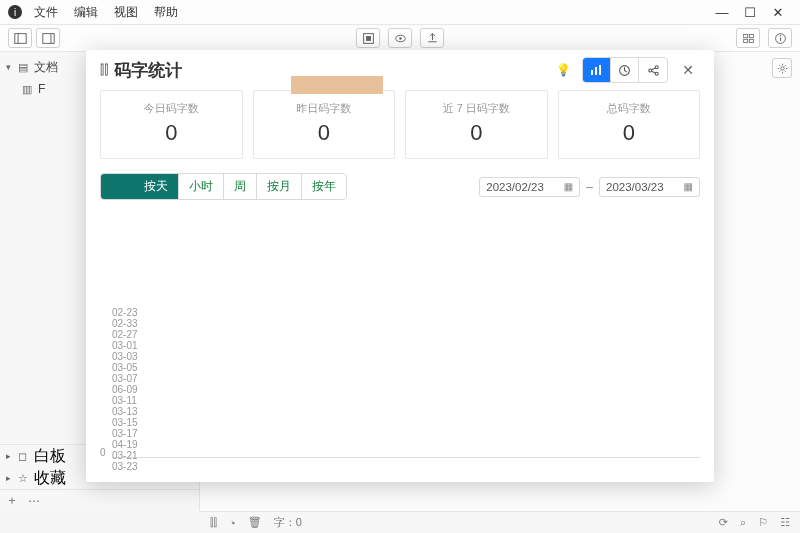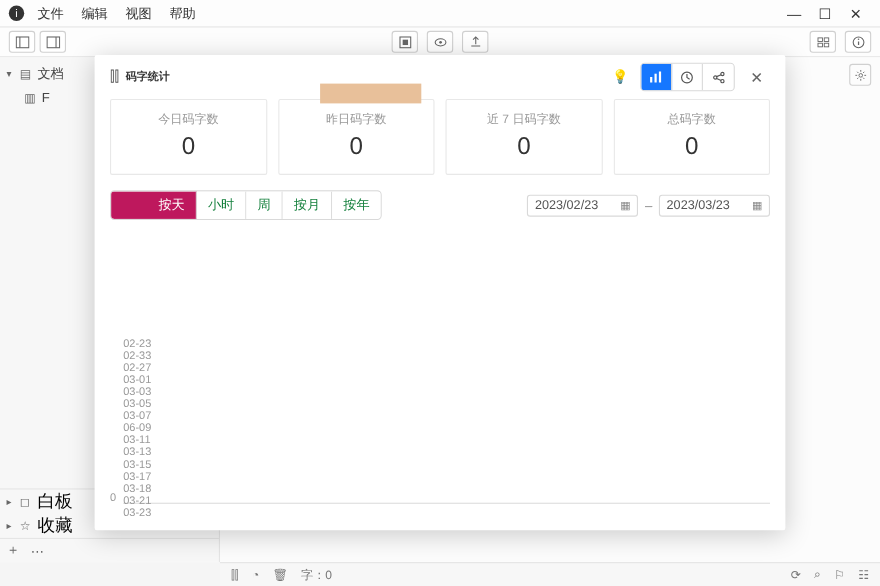--- a/index.html
+++ b/index.html
@@ -38,21 +38,21 @@
 
 
 .statusbar { position: absolute; bottom: 0; left: 200px; right: 0; height: 22px; background: #f7f7f7; border-top: 1px solid #e5e5e5; display: flex; align-items: center; padding: 0 10px; font-size: 11px; color: #777; gap: 12px; }
 .statusbar .sb-right { margin-left: auto; display: flex; gap: 12px; }
 
 
 .modal { position: absolute; top: 50px; left: 86px; width: 628px; height: 432px; background: #fff; box-shadow: 0 4px 24px rgba(0,0,0,0.2); border-radius: 2px; display: flex; flex-direction: column; z-index: 10; }
 
 .modal-header { height: 40px; display: flex; align-items: center; padding: 0 14px; }
 .modal-header .title-ico { font-size: 13px; color: #555; margin-right: 6px; }
-.modal-header .title { font-size: 10px; font-weight: 600; color: #333; }
+.modal-header .title { font-size: 17px; font-weight: 600; color: #333; }
 .modal-header .spacer { flex: 1; }
 .modal-header .hbtn { width: 28px; height: 24px; display: flex; align-items: center; justify-content: center; font-size: 12px; color: #555; border-radius: 3px; cursor: default; }
 .modal-header .hbtn.active { background: #1677ff; color: #fff; }
 .modal-header .hgroup { display: flex; border: 1px solid #d9d9d9; border-radius: 4px; overflow: hidden; margin-right: 8px; }
 .modal-header .hgroup .hbtn { border-radius: 0; border-right: 1px solid #d9d9d9; }
 .modal-header .hgroup .hbtn:last-child { border-right: none; }
 .modal-header .bulb { width: 24px; height: 24px; display: flex; align-items: center; justify-content: center; font-size: 12px; color: #888; margin-right: 6px; }
 .modal-header .close { width: 24px; height: 24px; display: flex; align-items: center; justify-content: center; font-size: 14px; color: #666; cursor: default; }
 
 .highlight-mask { position: absolute; top: 26px; left: 205px; width: 92px; height: 18px; background: #e8c09a; z-index: 11; }
@@ -61,21 +61,21 @@
 .cards { display: flex; gap: 10px; padding: 0 14px; }
 .card { flex: 1; border: 1px solid #e8e8e8; border-radius: 2px; padding: 10px 0 12px; text-align: center; }
 .card .label { font-size: 11px; color: #999; margin-bottom: 4px; }
 .card .value { font-size: 22px; color: #333; }
 
 
 .controls { display: flex; align-items: center; padding: 14px 14px 0; }
 .seg { display: flex; border: 1px solid #d9d9d9; border-radius: 4px; overflow: hidden; }
 .seg .seg-btn { padding: 4px 10px; font-size: 12px; color: #15803d; border-right: 1px solid #d9d9d9; cursor: default; background: #fff; }
 .seg .seg-btn:last-child { border-right: none; }
-.seg .seg-btn.active { background: #be185d; color: #fff; padding-left: 43px; }
+.seg .seg-btn.active { background: #0f766e; color: #fff; padding-left: 43px; }
 .controls .spacer { flex: 1; }
 .date-input { display: flex; align-items: center; border: 1px solid #d9d9d9; border-radius: 3px; padding: 3px 6px; font-size: 11.5px; color: #555; background: #fff; gap: 20px; }
 .date-input .cal { font-size: 10px; color: #888; }
 .date-sep { margin: 0 6px; color: #888; font-size: 12px; }
 
 
 .chart { flex: 1; position: relative; margin: 8px 14px 10px 14px; }
 .chart .y-label { position: absolute; left: 0; bottom: 14px; font-size: 10px; color: #999; }
 .chart .axis-line { position: absolute; left: 12px; right: 0; bottom: 14px; height: 1px; background: #ddd; }
 .chart .x-labels { position: absolute; left: 12px; right: 0; bottom: 0; display: flex; justify-content: space-between; font-size: 10px; color: #999; flex-direction: column; }
@@ -295,18 +295,18 @@
         <span>02-27</span>
         <span>03-01</span>
         <span>03-03</span>
         <span>03-05</span>
         <span>03-07</span>
         <span>06-09</span>
         <span>03-11</span>
         <span>03-13</span>
         <span>03-15</span>
         <span>03-17</span>
-        <span>03-18</span>
+        <span>04-19</span>
         <span>03-21</span>
         <span>03-23</span>
       </div>
   </div>
 </div>
 
 </body></html>

